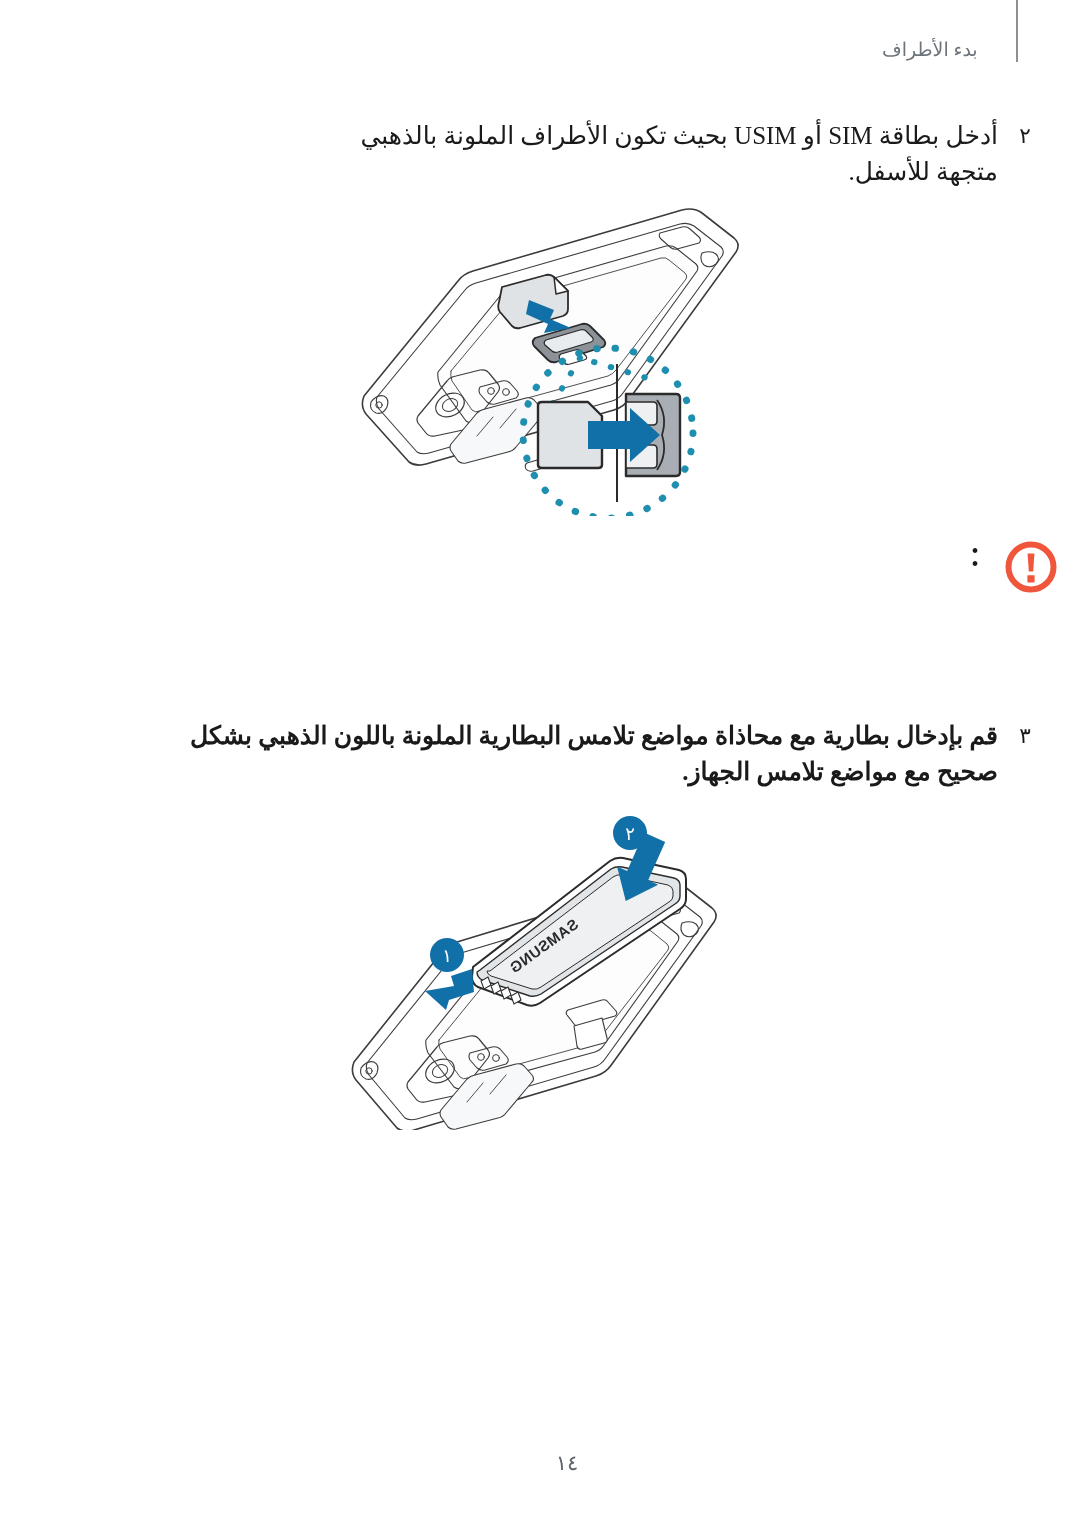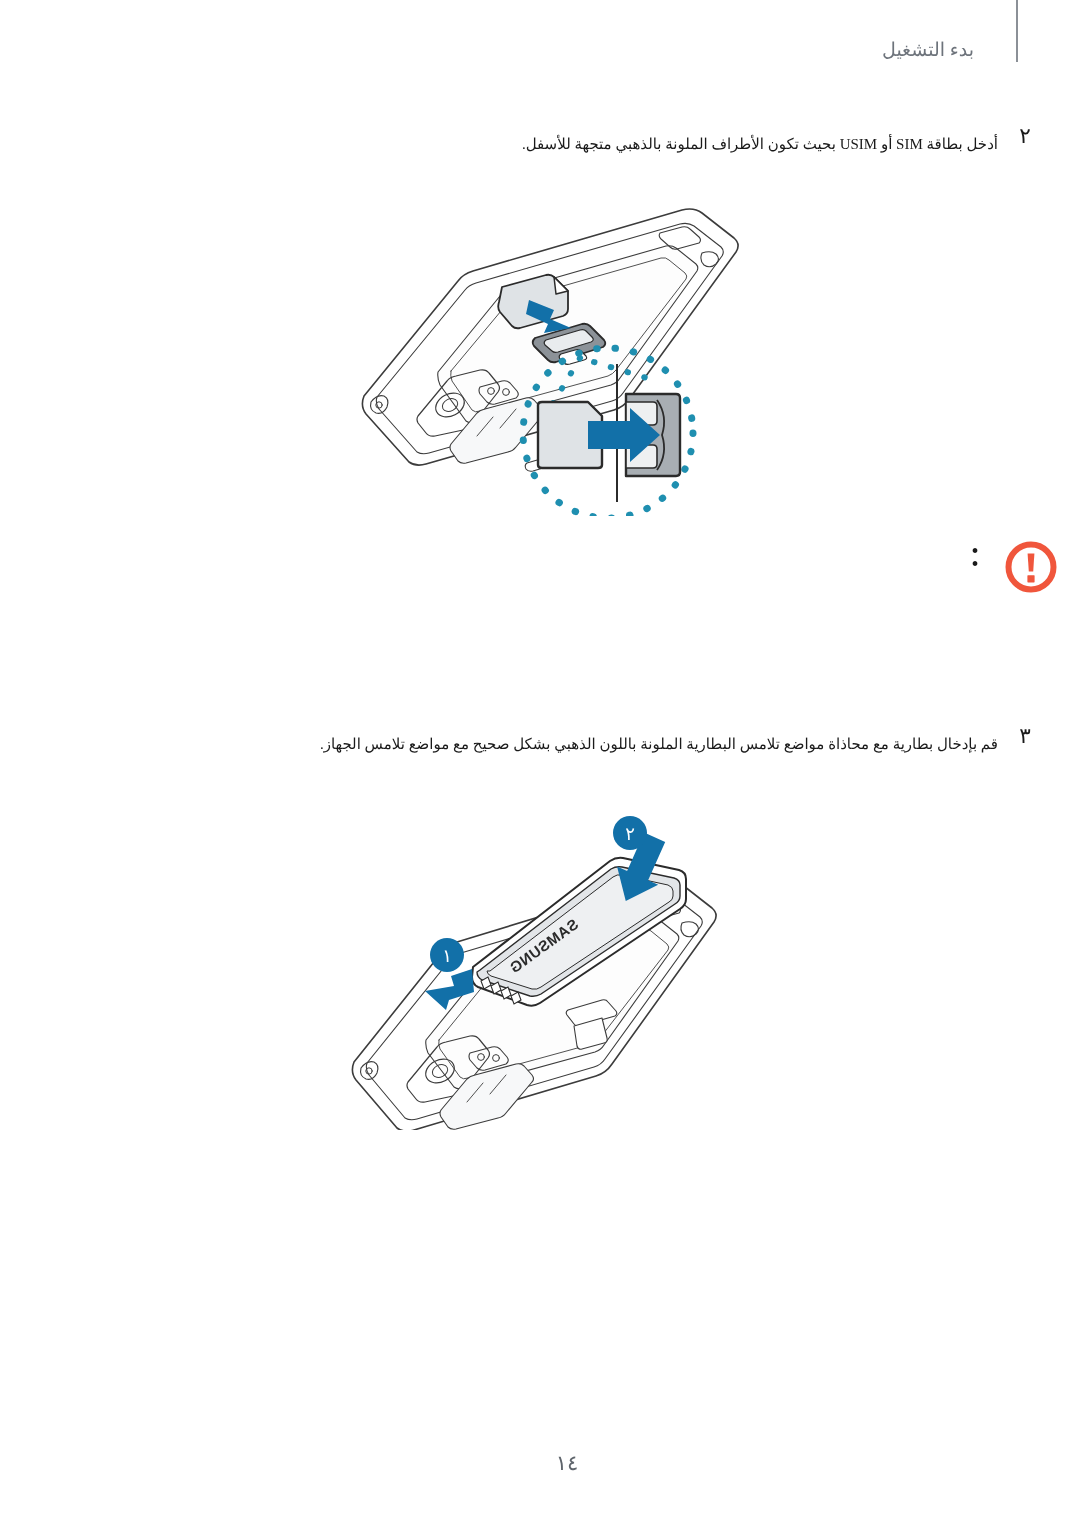--- a/index.html
+++ b/index.html
@@ -51,41 +51,40 @@
     line-height: 24px;
     color: #6d737b;
     white-space: nowrap;
     direction: rtl;
   }
 
   .step {
     position: absolute;
     direction: rtl;
     text-align: right;
-    font-size: 15px;
+    font-size: 25px;
     line-height: 36px;
-    margin-top: 8px;
   }
   .step-num {
     position: absolute;
     width: 34px;
     text-align: center;
     font-size: 21.5px;
     line-height: 36px;
   }
   .step-text {
     display: block;
   }
 
   
   .step-2 { top: 118px; right: 82px; width: 640px; }
   .step-2-num { top: 118px; right: 38px; }
 
   
-  .step-3 { top: 718px; right: 82px; width: 815px; }
+  .step-3 { top: 718px; right: 82px; width: 815px; font-weight: bold; }
   .step-3-num { top: 718px; right: 38px; }
 
   
   .notice {
     position: absolute;
     top: 534px;
     left: 0;
     width: 1080px;
     height: 170px;
   }
@@ -144,21 +143,21 @@
     margin-left: 27px;
   }
 </style>
 </head>
 <body>
 
 <div class="page">
 
   <div class="header">
     <div class="header-rule"></div>
-    <div class="header-title">بدء التشغيل</div>
+    <div class="header-title">بدء الأطراف</div>
   </div>
 
   <div class="step-num step-2-num">٢</div>
   <div class="step step-2">
     <span class="step-text">أدخل بطاقة SIM أو USIM بحيث تكون الأطراف الملونة بالذهبي متجهة للأسفل.</span>
   </div>
 
   <div class="figure fig-1">
     <svg viewBox="0 0 420 330" xmlns="http://www.w3.org/2000/svg">
       <g fill="none" stroke="#3c3c3c" stroke-width="1.6" stroke-linejoin="round" stroke-linecap="round">

